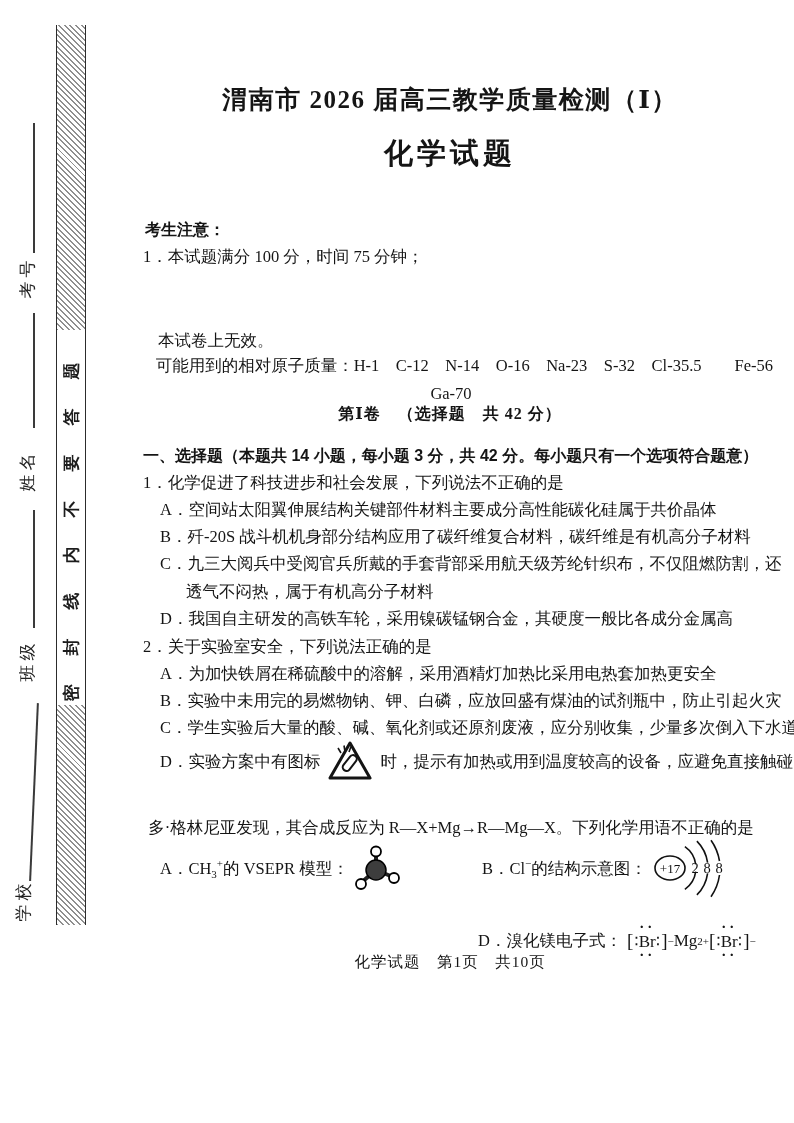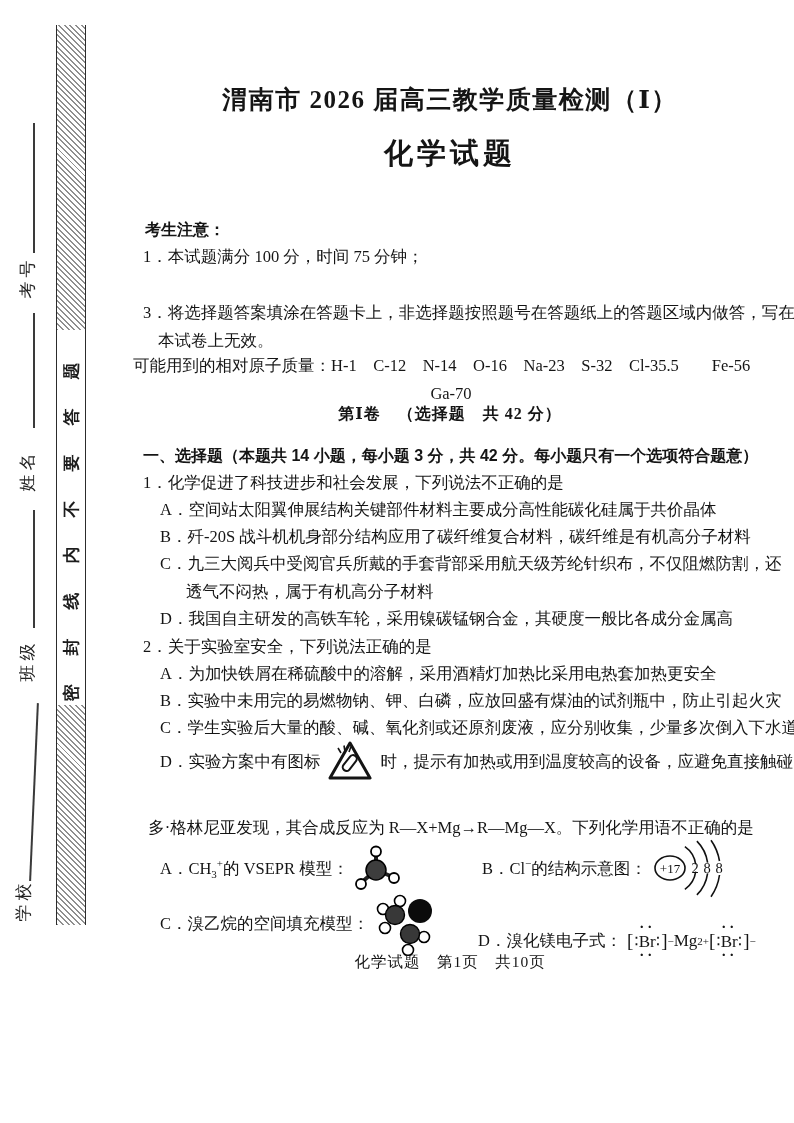--- a/index.html
+++ b/index.html
@@ -22,21 +22,21 @@
   .blank-line{position:absolute;left:33px;width:1.6px;background:#3a3a3a;}
 
   
   .ln{position:absolute;left:130px;width:640px;white-space:nowrap;font-size:16.5px;line-height:27px;}
   .center{text-align:center;}
   .doc-title{font-size:25px;font-weight:bold;letter-spacing:1.5px;}
   .doc-subject{font-size:29px;font-weight:bold;letter-spacing:4px;}
   .section-title{font-size:16px;font-weight:bold;letter-spacing:1px;}
   .bold-hei{font-family:"Liberation Sans","DejaVu Sans",sans-serif;font-weight:bold;font-size:16px;}
   .p13{padding-left:13px;} .p15{padding-left:15px;} .p28{padding-left:28px;}
-  .p30{padding-left:30px;} .p56{padding-left:56px;} .p3{padding-left:3px;} .p1{padding-left:1px;text-align:center;}
+  .p30{padding-left:30px;} .p56{padding-left:56px;} .p3{padding-left:3px;text-align:right;} .p1{padding-left:1px;text-align:center;}
   sub{font-size:11px;} sup{font-size:11px;}
   .iconrow{display:flex;align-items:center;gap:7px;}
   .optrow{position:absolute;left:130px;width:640px;height:56px;}
   .optitem{position:absolute;display:flex;align-items:center;gap:5px;white-space:nowrap;font-size:16.5px;}
   svg{display:block;}
 
   
   .lewis-group{display:inline-flex;align-items:center;font-size:17px;}
   .lewis{position:relative;display:inline-block;padding:0 1px;font-size:17px;}
   .pair{position:absolute;left:50%;transform:translateX(-50%);font-size:15px;font-weight:bold;
@@ -73,21 +73,20 @@
       <span>密封线内不要答题</span>
     </div>
     <div class="hatch hatch-bottom"></div>
   </div>
 
   <div class="ln center doc-title" style="top:86px;">渭南市 2026 届高三教学质量检测（Ⅰ）</div>
   <div class="ln center doc-subject" style="top:140px;">化学试题</div>
 
   <div class="ln p15 bold-hei" style="top:216px;">考生注意：</div>
   <div class="ln p13" style="top:243px;">1．本试题满分 100 分，时间 75 分钟；</div>
-  <div class="ln p13" style="top:299px;">3．将选择题答案填涂在答题卡上，非选择题按照题号在答题纸上的答题区域内做答，写在</div>
   <div class="ln p28" style="top:327px;">本试卷上无效。</div>
   <div class="ln p3" style="top:352px;">可能用到的相对原子质量：H-1　C-12　N-14　O-16　Na-23　S-32　Cl-35.5　　Fe-56</div>
   <div class="ln p1" style="top:380px;">Ga-70</div>
 
   <div class="ln center section-title" style="top:400px;">第Ⅰ卷　（选择题　共 42 分）</div>
   <div class="ln p13 bold-hei" style="top:442px;">一、选择题（本题共 14 小题，每小题 3 分，共 42 分。每小题只有一个选项符合题意）</div>
 
   <div class="ln p13" style="top:469px;">1．化学促进了科技进步和社会发展，下列说法不正确的是</div>
   <div class="ln p30" style="top:496px;">A．空间站太阳翼伸展结构关键部件材料主要成分高性能碳化硅属于共价晶体</div>
   <div class="ln p30" style="top:523px;">B．歼-20S 战斗机机身部分结构应用了碳纤维复合材料，碳纤维是有机高分子材料</div>
@@ -138,33 +137,20 @@
         <path d="M59 2.3 A50 50 0 0 1 67.5 23" fill="none" stroke="#111" stroke-width="1.6"></path>
         <path d="M67.5 37 A50 50 0 0 1 59 58.7" fill="none" stroke="#111" stroke-width="1.6"></path>
         <text x="43" y="35" text-anchor="middle" font-size="14.5" fill="#111">2</text>
         <text x="55" y="35" text-anchor="middle" font-size="14.5" fill="#111">8</text>
         <text x="67" y="35" text-anchor="middle" font-size="14.5" fill="#111">8</text>
       </svg>
     </div>
   </div>
 
   <div class="optrow" style="top:894px;">
-    <div class="optitem" style="left:30px;top:0;height:60px;">
-      <span>C．溴乙烷的空间填充模型：</span>
-      <svg width="58" height="64" viewBox="0 0 58 64">
-        <circle cx="26" cy="9" r="5.5" fill="#fff" stroke="#000" stroke-width="1.6"></circle>
-        <circle cx="9" cy="17" r="5.5" fill="#fff" stroke="#000" stroke-width="1.6"></circle>
-        <circle cx="11" cy="36" r="5.5" fill="#fff" stroke="#000" stroke-width="1.6"></circle>
-        <circle cx="50" cy="45" r="5.5" fill="#fff" stroke="#000" stroke-width="1.6"></circle>
-        <circle cx="34" cy="58" r="5.5" fill="#fff" stroke="#000" stroke-width="1.6"></circle>
-        <circle cx="21" cy="23" r="9.5" fill="#383838" stroke="#000" stroke-width="1.4"></circle>
-        <circle cx="36" cy="42" r="9.5" fill="#383838" stroke="#000" stroke-width="1.4"></circle>
-        <circle cx="46" cy="19" r="12" fill="#0b0b0b"></circle>
-      </svg>
-    </div>
     <div class="optitem" style="left:348px;top:17px;height:60px;">
       <span>D．溴化镁电子式：</span>
       <span class="lewis-group">
         <span class="bk">[</span>
           <span class="lewis"><span class="pair pair-top">··</span><span>∶</span><span>Br</span><span>∶</span><span class="pair pair-bottom">··</span></span>
           <span class="bk">]</span>
           <sup>−</sup>
           <span>Mg</span>
           <sup>2+</sup>
           <span class="bk">[</span>

